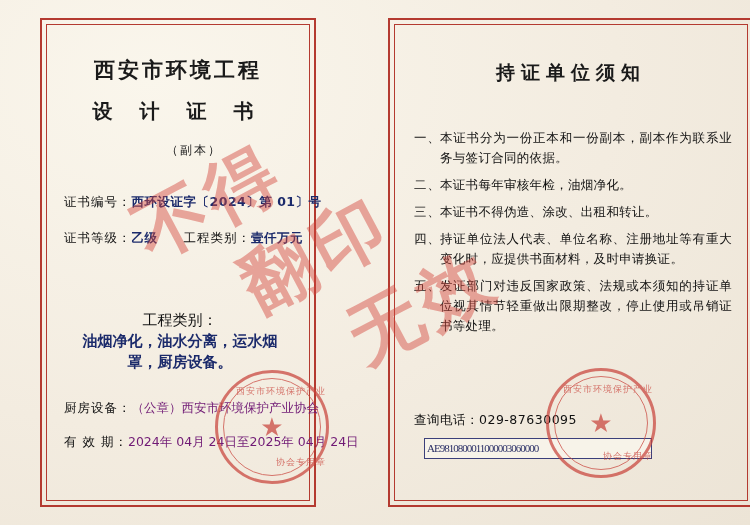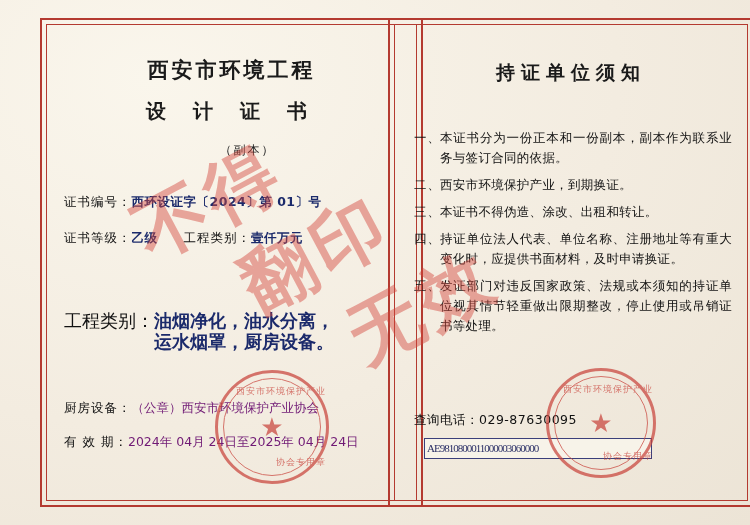--- a/index.html
+++ b/index.html
@@ -35,21 +35,21 @@
     box-sizing: border-box;
     background: transparent;
   }
   .panel-inner {
     position: absolute;
     inset: 4px;
     border: 1px solid #b43a30;
   }
   .panel-left {
     left: 40px;
-    width: 383px;
+    width: 276px;
   }
   .panel-right {
     left: 388px;
     width: 366px;
   }
 
   
   .title-cn {
     position: absolute;
     top: 36px;
@@ -103,23 +103,24 @@
     font-weight: bold;
     letter-spacing: 0.5px;
   }
   .field .val-plain {
     color: #701a75;
   }
   .field2 {
     position: absolute;
     left: 22px;
     right: 18px;
-    font-size: 18px;
+    font-size: 15px;
     color: #111;
     line-height: 21px;
+    text-align: center;
   }
   .f-no      { top: 172px; }
   .f-grade   { top: 208px; }
   .f-company { top: 252px; }
   .f-type    { top: 290px; }
   .f-issuer  { top: 378px; }
   .f-valid   { top: 412px; }
 
   .type-val {
     display: inline-block;
@@ -307,21 +308,21 @@
 
     <div class="r-title">持证单位须知</div>
 
     <div class="notes">
       <div class="note-item">
         <div class="note-num">一、</div>
         <div class="note-txt">本证书分为一份正本和一份副本，副本作为联系业务与签订合同的依据。</div>
       </div>
       <div class="note-item">
         <div class="note-num">二、</div>
-        <div class="note-txt">西安市环境保护产业，到期换证。</div>
+        <div class="note-txt">本证书每年审核年检，油烟净化。</div>
       </div>
       <div class="note-item">
         <div class="note-num">三、</div>
         <div class="note-txt">本证书不得伪造、涂改、出租和转让。</div>
       </div>
       <div class="note-item">
         <div class="note-num">四、</div>
         <div class="note-txt">持证单位法人代表、单位名称、注册地址等有重大变化时，应提供书面材料，及时申请换证。</div>
       </div>
       <div class="note-item">

